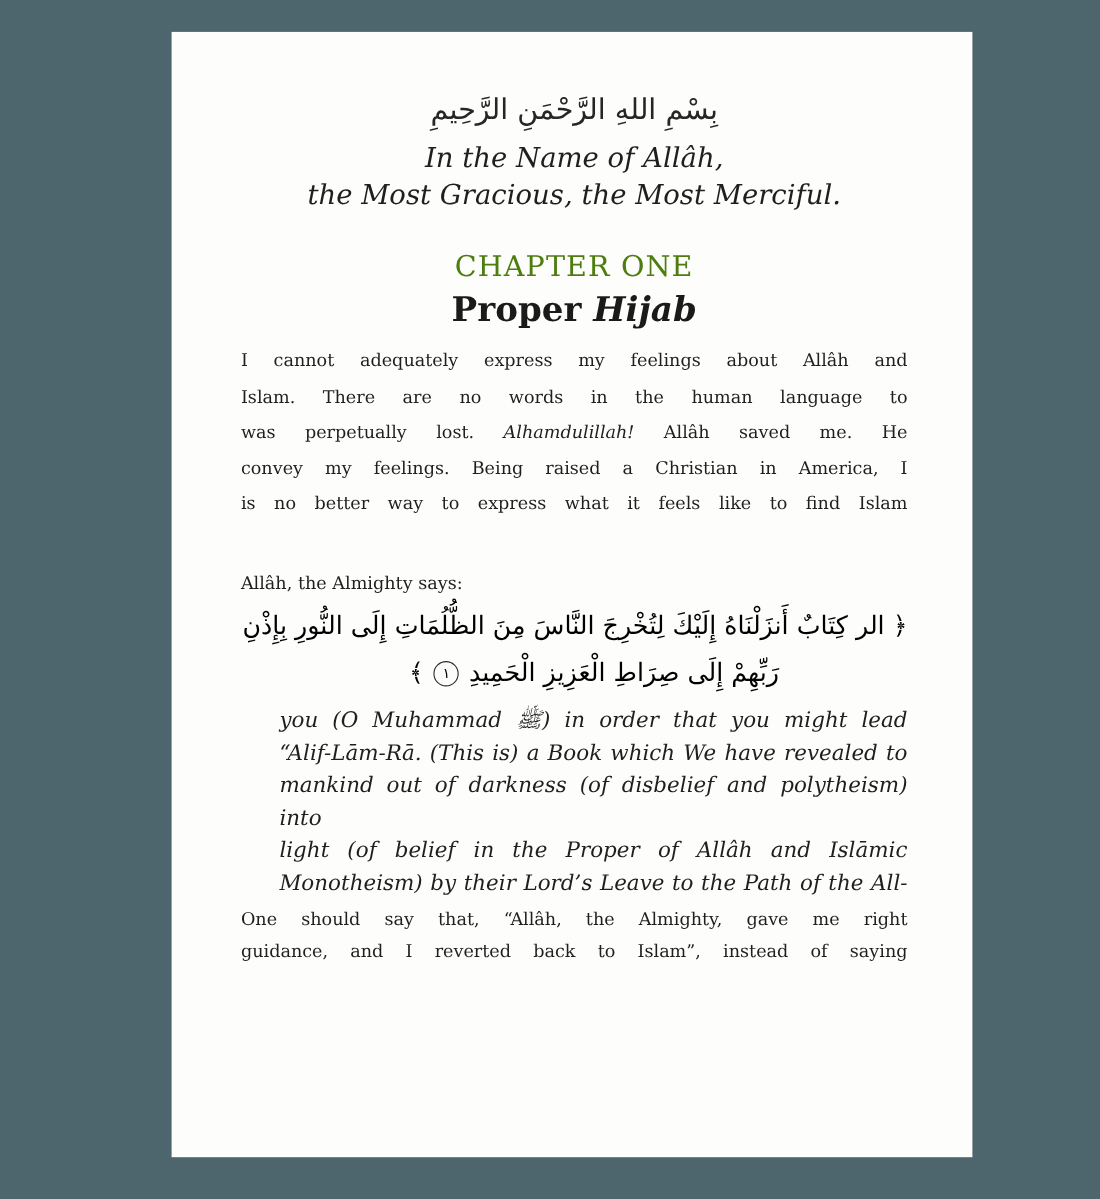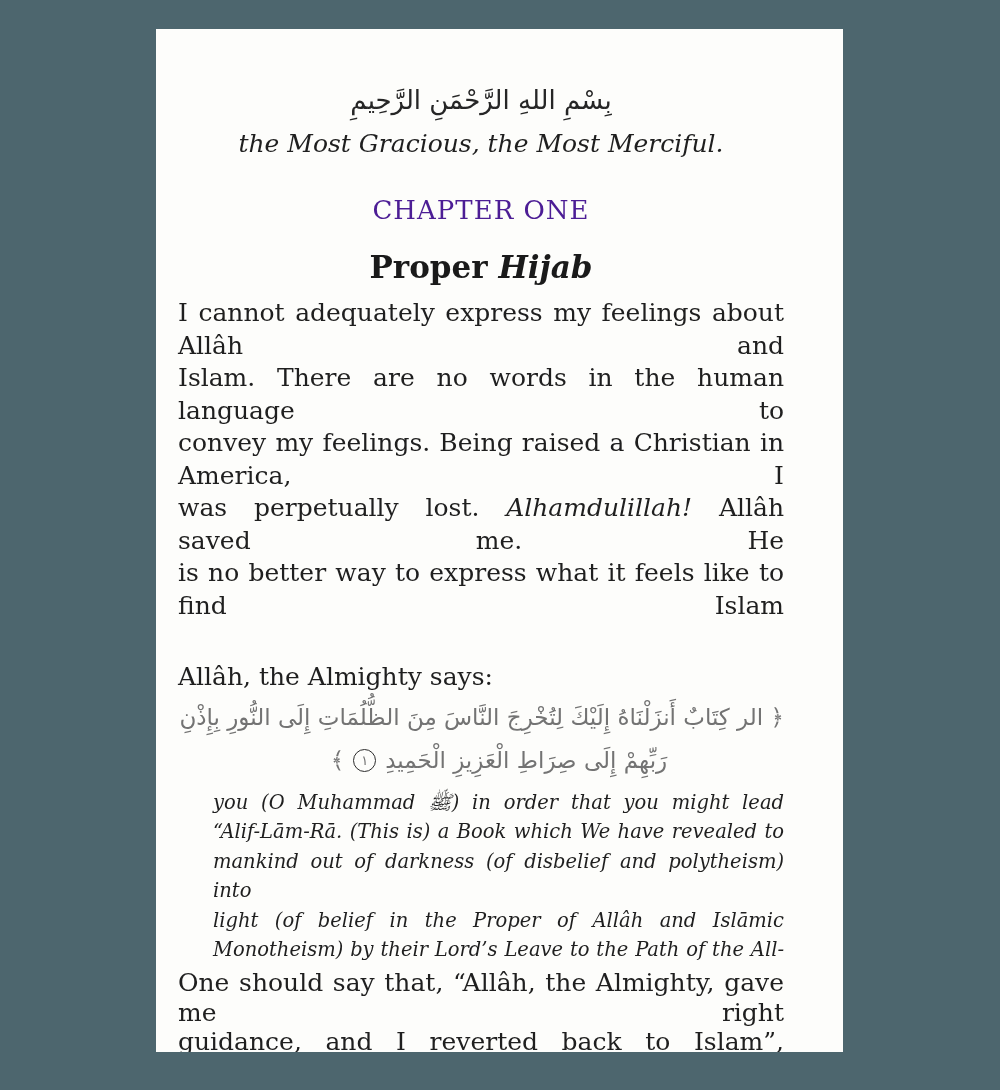--- a/index.html
+++ b/index.html
@@ -9,20 +9,21 @@
     font-family:"DejaVu Serif", serif;
     color:#1f1f1f;
     position:relative;
     overflow:hidden;
   }
   .paper{
     position:absolute;left:156px;top:29px;
     width:687px;height:1023px;
     background:#fdfdfb;
     overflow:hidden;
+    padding-left:41px;
   }
   .content{
     padding:0 59px 0 22px; 
   }
   .bismillah{
     margin-top:48px;
     text-align:center;
     font-family:"DejaVu Sans", sans-serif;
     font-size:26px;
     line-height:46px;
@@ -33,42 +34,42 @@
     font-style:italic;
     font-size:25px;
     line-height:33px;
   }
   .kicker{
     margin-top:32px;
     text-align:center;
     font-size:26px;
     line-height:36px;
     letter-spacing:1px;
-    color:#4c1d95;
+    color:#4d7c0f;
   }
   .title{
     font-weight:bold;
     font-size:31px;
     line-height:38px;
-    margin-top:20px;
+    margin-top:2px;
     color:#1a1a1a;
   }
   .para{
-    font-size:25px;
+    font-size:16px;
     line-height:32.5px;
   }
   .p1{margin-top:11px;}
   .cline{text-align:center;}
   .jline{text-align:justify;text-align-last:justify;}
   .lline{text-align:left;margin-top:39px;}
   .verse{
     margin-top:2px;
     font-family:"DejaVu Sans", sans-serif;
     font-size:23px;
-    color:#737373;
+    color:#000000;
     margin-left:36px;
   }
   .vline{
     line-height:43px;
     text-align:center;
     white-space:nowrap;
   }
   .vnum{
     display:inline-block;
     width:21px;height:21px;line-height:21px;
@@ -101,34 +102,35 @@
 </style>
 </head>
 <body>
 
 <div class="paper">
   <div class="content">
 
     <div class="bismillah" lang="ar" dir="rtl">بِسْمِ اللهِ الرَّحْمَنِ الرَّحِيمِ</div>
 
     <div class="intro">
+        <div class="cline">In the Name of Allâh,</div>
         <div class="cline">the Most Gracious, the Most Merciful.</div>
       </div>
 
     <div class="kicker">CHAPTER ONE</div>
 
     <div class="title">
         <div class="cline">Proper <i>Hijab</i></div>
       </div>
 
     <div class="para p1">
         <div class="jline">I cannot adequately express my feelings about Allâh and</div>
         <div class="jline">Islam. There are no words in the human language to</div>
+        <div class="jline">was perpetually lost. <i>Alhamdulillah!</i> Allâh saved me. He</div>
         <div class="jline">convey my feelings. Being raised a Christian in America, I</div>
-        <div class="jline">was perpetually lost. <i>Alhamdulillah!</i> Allâh saved me. He</div>
         <div class="jline">is no better way to express what it feels like to find Islam</div>
         <div class="lline">Allâh, the Almighty says:</div>
       </div>
 
     <div class="verse">
       <div class="vline" dir="rtl" lang="ar">
         <span>﴿ الر كِتَابٌ أَنزَلْنَاهُ إِلَيْكَ لِتُخْرِجَ النَّاسَ مِنَ الظُّلُمَاتِ إِلَى النُّورِ بِإِذْنِ</span>
       </div>
       <div class="vline" dir="rtl" lang="ar">
         <span>رَبِّهِمْ إِلَى صِرَاطِ الْعَزِيزِ الْحَمِيدِ</span><span class="vnum">١</span><span>﴾</span>

